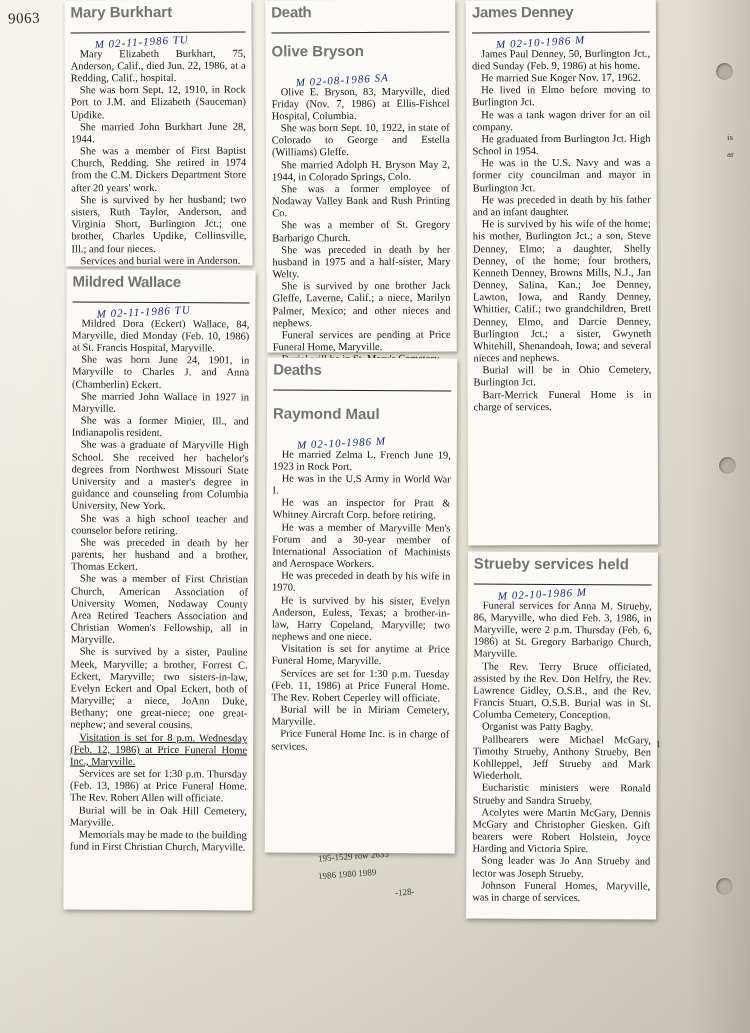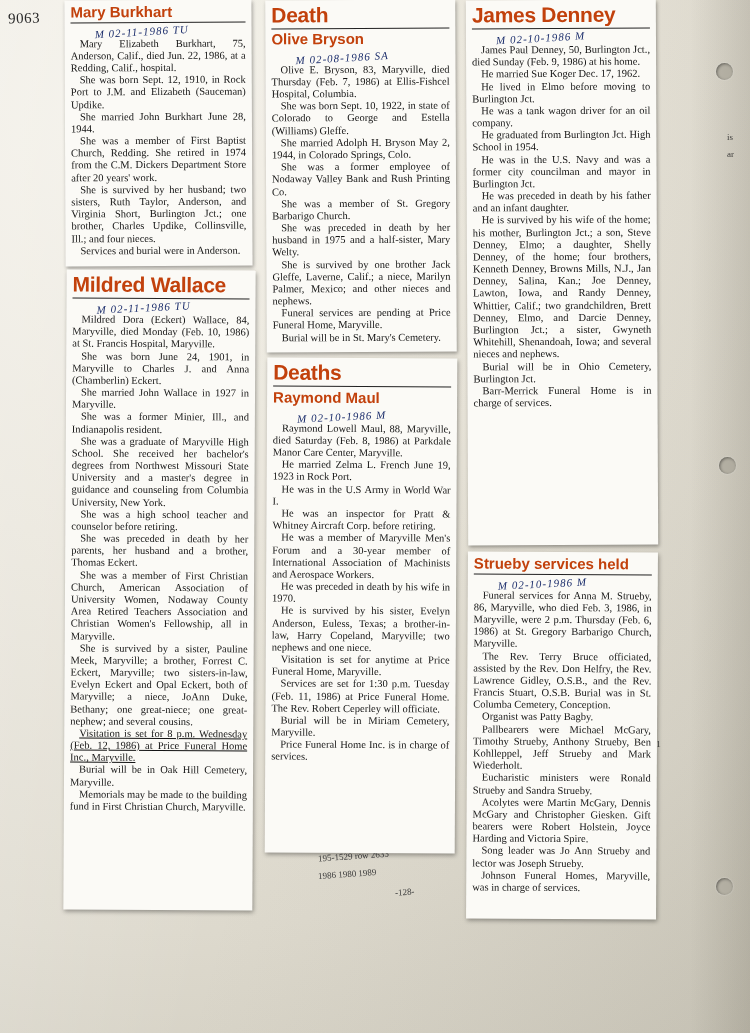--- a/index.html
+++ b/index.html
@@ -42,26 +42,26 @@
     box-sizing:border-box;
   }
   .clip.rot1{transform:rotate(-0.25deg);}
   .clip.rot2{transform:rotate(0.3deg);}
   .headline{
     font-family:"Liberation Sans", sans-serif;
     font-weight:bold;
     font-size:15px;
     line-height:1.05;
     margin:0 0 1px 0;
-    color:#c2410c;
+    color:#737373;
     border-bottom:1px solid #222;
-    padding-bottom:2px;
+    padding-bottom:12px;
   }
   .headline.big{
-    font-size:21px;
+    font-size:15px;
     letter-spacing:-.3px;
   }
   p.body{
     margin:0;
     font-size:10.5px;
     line-height:1.16;
     text-align:justify;
     text-indent:9px;
     color:#141414;
     font-family:"Liberation Serif", serif;
@@ -128,61 +128,61 @@
     <p class="body first">Mildred Dora (Eckert) Wallace, 84, Maryville, died Monday (Feb. 10, 1986) at St. Francis Hospital, Maryville.</p>
     <p class="body">She was born June 24, 1901, in Maryville to Charles J. and Anna (Chamberlin) Eckert.</p>
     <p class="body">She married John Wallace in 1927 in Maryville.</p>
     <p class="body">She was a former Minier, Ill., and Indianapolis resident.</p>
     <p class="body">She was a graduate of Maryville High School. She received her bachelor's degrees from Northwest Missouri State University and a master's degree in guidance and counseling from Columbia University, New York.</p>
     <p class="body">She was a high school teacher and counselor before retiring.</p>
     <p class="body">She was preceded in death by her parents, her husband and a brother, Thomas Eckert.</p>
     <p class="body">She was a member of First Christian Church, American Association of University Women, Nodaway County Area Retired Teachers Association and Christian Women's Fellowship, all in Maryville.</p>
     <p class="body">She is survived by a sister, Pauline Meek, Maryville; a brother, Forrest C. Eckert, Maryville; two sisters-in-law, Evelyn Eckert and Opal Eckert, both of Maryville; a niece, JoAnn Duke, Bethany; one great-niece; one great-nephew; and several cousins.</p>
     <p class="body underlined">Visitation is set for 8 p.m. Wednesday (Feb. 12, 1986) at Price Funeral Home Inc., Maryville.</p>
+    <p class="body">Services are set for 1:30 p.m. Thursday (Feb. 13, 1986) at Price Funeral Home. The Rev. Robert Allen will officiate.</p>
     <p class="body">Burial will be in Oak Hill Cemetery, Maryville.</p>
     <p class="body">Memorials may be made to the building fund in First Christian Church, Maryville.</p>
   </div>
 
   <div class="clip rot1" style="left:266px;top:0px;width:190px;height:352px;">
     <div class="headline big">Death</div>
-    <div class="headline" style="border-bottom:none;margin-top:2px;">Olive Bryson</div>
+    <div class="headline" style="border-bottom:none;margin-top:10px;">Olive Bryson</div>
     <span class="handwrite">M 02-08-1986 SA</span>
-    <p class="body first">Olive E. Bryson, 83, Maryville, died Thursday (Feb. 7, 1986) at Ellis-Fishcel Hospital, Columbia.</p>
+    <p class="body first">Olive E. Bryson, 83, Maryville, died Friday (Nov. 7, 1986) at Ellis-Fishcel Hospital, Columbia.</p>
     <p class="body">She was born Sept. 10, 1922, in state of Colorado to George and Estella (Williams) Gleffe.</p>
     <p class="body">She married Adolph H. Bryson May 2, 1944, in Colorado Springs, Colo.</p>
     <p class="body">She was a former employee of Nodaway Valley Bank and Rush Printing Co.</p>
     <p class="body">She was a member of St. Gregory Barbarigo Church.</p>
     <p class="body">She was preceded in death by her husband in 1975 and a half-sister, Mary Welty.</p>
     <p class="body">She is survived by one brother Jack Gleffe, Laverne, Calif.; a niece, Marilyn Palmer, Mexico; and other nieces and nephews.</p>
     <p class="body">Funeral services are pending at Price Funeral Home, Maryville.</p>
     <p class="body">Burial will be in St. Mary's Cemetery.</p>
   </div>
 
   <div class="clip rot2" style="left:266px;top:358px;width:190px;height:495px;">
     <div class="headline big">Deaths</div>
-    <div class="headline" style="border-bottom:none;margin-top:3px;">Raymond Maul</div>
+    <div class="headline" style="border-bottom:none;margin-top:15px;">Raymond Maul</div>
     <span class="handwrite">M 02-10-1986 M</span>
-    <p class="body first">Raymond Lowell Maul, 88, Maryville, died Saturday (Feb. 8, 1986) at Parkdale Manor Care Center, Maryville.</p>
     <p class="body">He married Zelma L. French June 19, 1923 in Rock Port.</p>
     <p class="body">He was in the U.S Army in World War I.</p>
     <p class="body">He was an inspector for Pratt &amp; Whitney Aircraft Corp. before retiring.</p>
     <p class="body">He was a member of Maryville Men's Forum and a 30-year member of International Association of Machinists and Aerospace Workers.</p>
     <p class="body">He was preceded in death by his wife in 1970.</p>
     <p class="body">He is survived by his sister, Evelyn Anderson, Euless, Texas; a brother-in-law, Harry Copeland, Maryville; two nephews and one niece.</p>
     <p class="body">Visitation is set for anytime at Price Funeral Home, Maryville.</p>
     <p class="body">Services are set for 1:30 p.m. Tuesday (Feb. 11, 1986) at Price Funeral Home. The Rev. Robert Ceperley will officiate.</p>
     <p class="body">Burial will be in Miriam Cemetery, Maryville.</p>
     <p class="body">Price Funeral Home Inc. is in charge of services.</p>
   </div>
 
   <div class="clip rot1" style="left:467px;top:0px;width:190px;height:545px;">
     <div class="headline big">James Denney</div>
     <span class="handwrite">M 02-10-1986 M</span>
     <p class="body first">James Paul Denney, 50, Burlington Jct., died Sunday (Feb. 9, 1986) at his home.</p>
-    <p class="body">He married Sue Koger Dec. 17, 1962.</p>
+    <p class="body">He married Sue Koger Nov. 17, 1962.</p>
     <p class="body">He lived in Elmo before moving to Burlington Jct.</p>
     <p class="body">He was a tank wagon driver for an oil company.</p>
     <p class="body">He graduated from Burlington Jct. High School in 1954.</p>
     <p class="body">He was in the U.S. Navy and was a former city councilman and mayor in Burlington Jct.</p>
     <p class="body">He was preceded in death by his father and an infant daughter.</p>
     <p class="body">He is survived by his wife of the home; his mother, Burlington Jct.; a son, Steve Denney, Elmo; a daughter, Shelly Denney, of the home; four brothers, Kenneth Denney, Browns Mills, N.J., Jan Denney, Salina, Kan.; Joe Denney, Lawton, Iowa, and Randy Denney, Whittier, Calif.; two grandchildren, Brett Denney, Elmo, and Darcie Denney, Burlington Jct.; a sister, Gwyneth Whitehill, Shenandoah, Iowa; and several nieces and nephews.</p>
     <p class="body">Burial will be in Ohio Cemetery, Burlington Jct.</p>
     <p class="body">Barr-Merrick Funeral Home is in charge of services.</p>
   </div>
 

